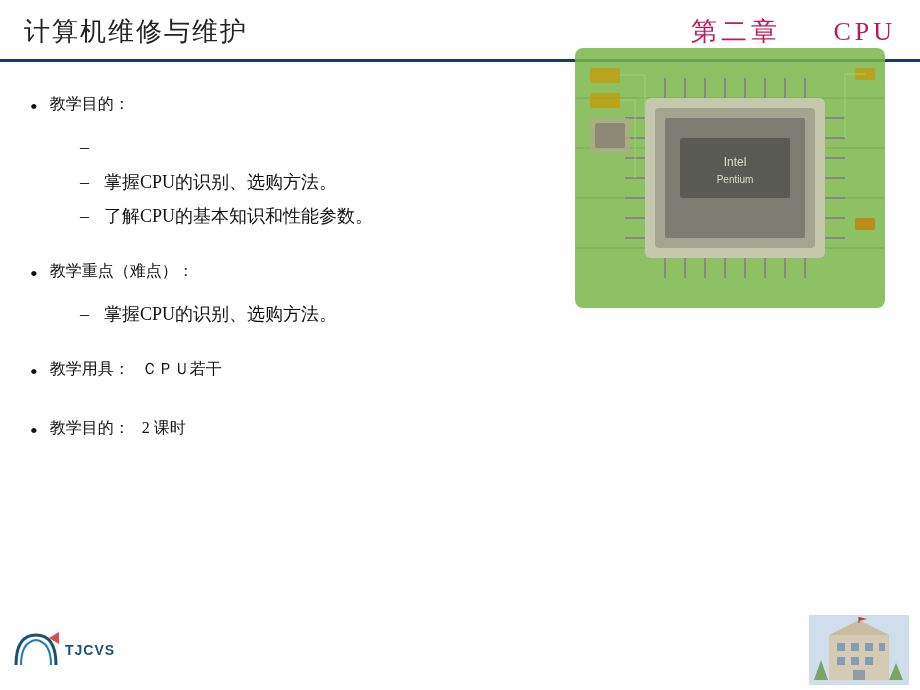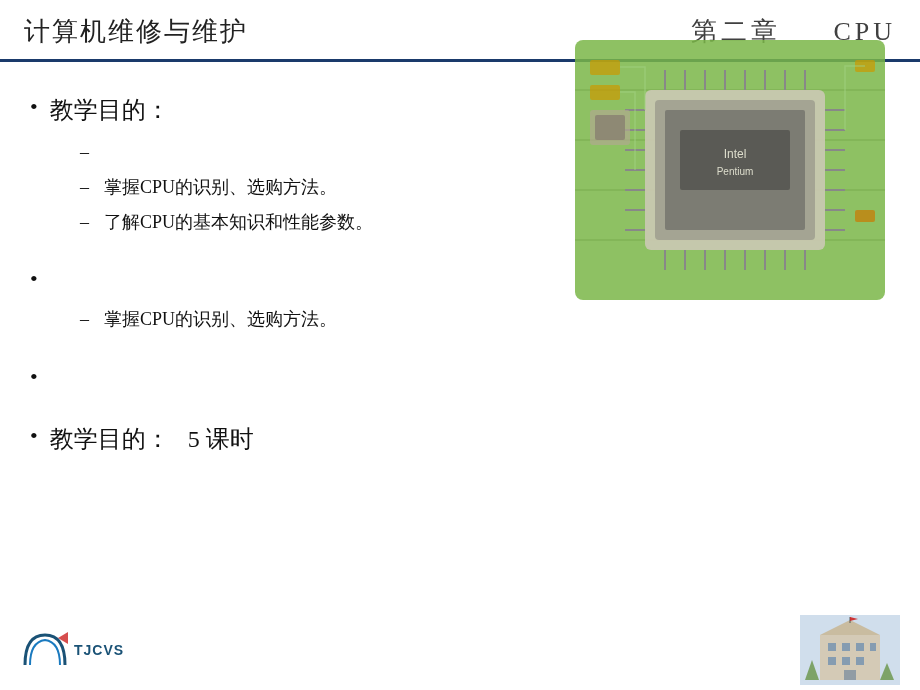--- a/index.html
+++ b/index.html
@@ -21,21 +21,21 @@
       background: #ffffff;
     }
     .header-left {
       font-size: 26px;
       font-weight: normal;
       color: #222;
       letter-spacing: 2px;
     }
     .header-right {
       font-size: 26px;
-      color: #404040;
+      color: #be185d;
       letter-spacing: 4px;
     }
     .header-divider {
       height: 3px;
       background: #1a3a6b;
       margin: 0 0 0 0;
     }
 
     
     .main {
@@ -65,21 +65,21 @@
       margin-bottom: 10px;
       font-weight: normal;
     }
     .bullet-dot {
       font-size: 22px;
       margin-right: 12px;
       line-height: 1.4;
       color: #111;
     }
     .bullet-text {
-      font-size: 24px;
+      font-size: 16px;
       line-height: 1.5;
     }
 
     .sub-items {
       padding-left: 50px;
     }
     .sub-item {
       font-size: 18px;
       color: #111;
       display: flex;
@@ -96,21 +96,21 @@
     
     .footer {
       position: absolute;
       bottom: 0;
       left: 0;
       right: 0;
       height: 80px;
       display: flex;
       align-items: center;
       justify-content: space-between;
-      padding: 0 20px;
+      padding: 0 11px;
     }
 
     
     .logo {
       display: flex;
       align-items: center;
       gap: 4px;
     }
     .logo-arc {
       width: 50px;
@@ -129,21 +129,21 @@
       width: 100px;
       height: 70px;
       position: relative;
       overflow: hidden;
     }
 
     
     .cpu-chip-wrapper {
       position: absolute;
       right: 15px;
-      top: 10px;
+      top: 18px;
       width: 370px;
       height: 310px;
     }
 
   </style>
 </head>
 <body>
 
 <div class="header">
   <span class="header-left">计算机维修与维护</span>
@@ -241,41 +241,46 @@
         <div class="sub-item">
           <span class="sub-dash">–</span>
           <span>了解CPU的基本知识和性能参数。</span>
         </div>
       </div>
     </div>
 
     <div class="bullet-section">
       <div class="bullet-main">
         <span class="bullet-dot">•</span>
+        <span class="bullet-text">教学重点（难点）：</span>
       </div>
       <div class="sub-items">
         <div class="sub-item">
           <span class="sub-dash">–</span>
           <span>掌握CPU的识别、选购方法。</span>
         </div>
       </div>
     </div>
 
     <div class="bullet-section">
       <div class="bullet-main">
         <span class="bullet-dot">•</span>
+        <span class="bullet-text">
+          <span>教学用具：</span>
+          &nbsp;&nbsp;<span>ＣＰＵ若干</span>
+        </span>
       </div>
     </div>
 
     <div class="bullet-section">
       <div class="bullet-main">
         <span class="bullet-dot">•</span>
         <span class="bullet-text">
           <span>教学目的：</span>
-          &nbsp;&nbsp;<span>5 课时</span>
+          &nbsp;&nbsp;<span>2 课时</span>
         </span>
       </div>
     </div>
 
   </div>
 </div>
 
 <div class="footer">
 
   <div class="logo">

